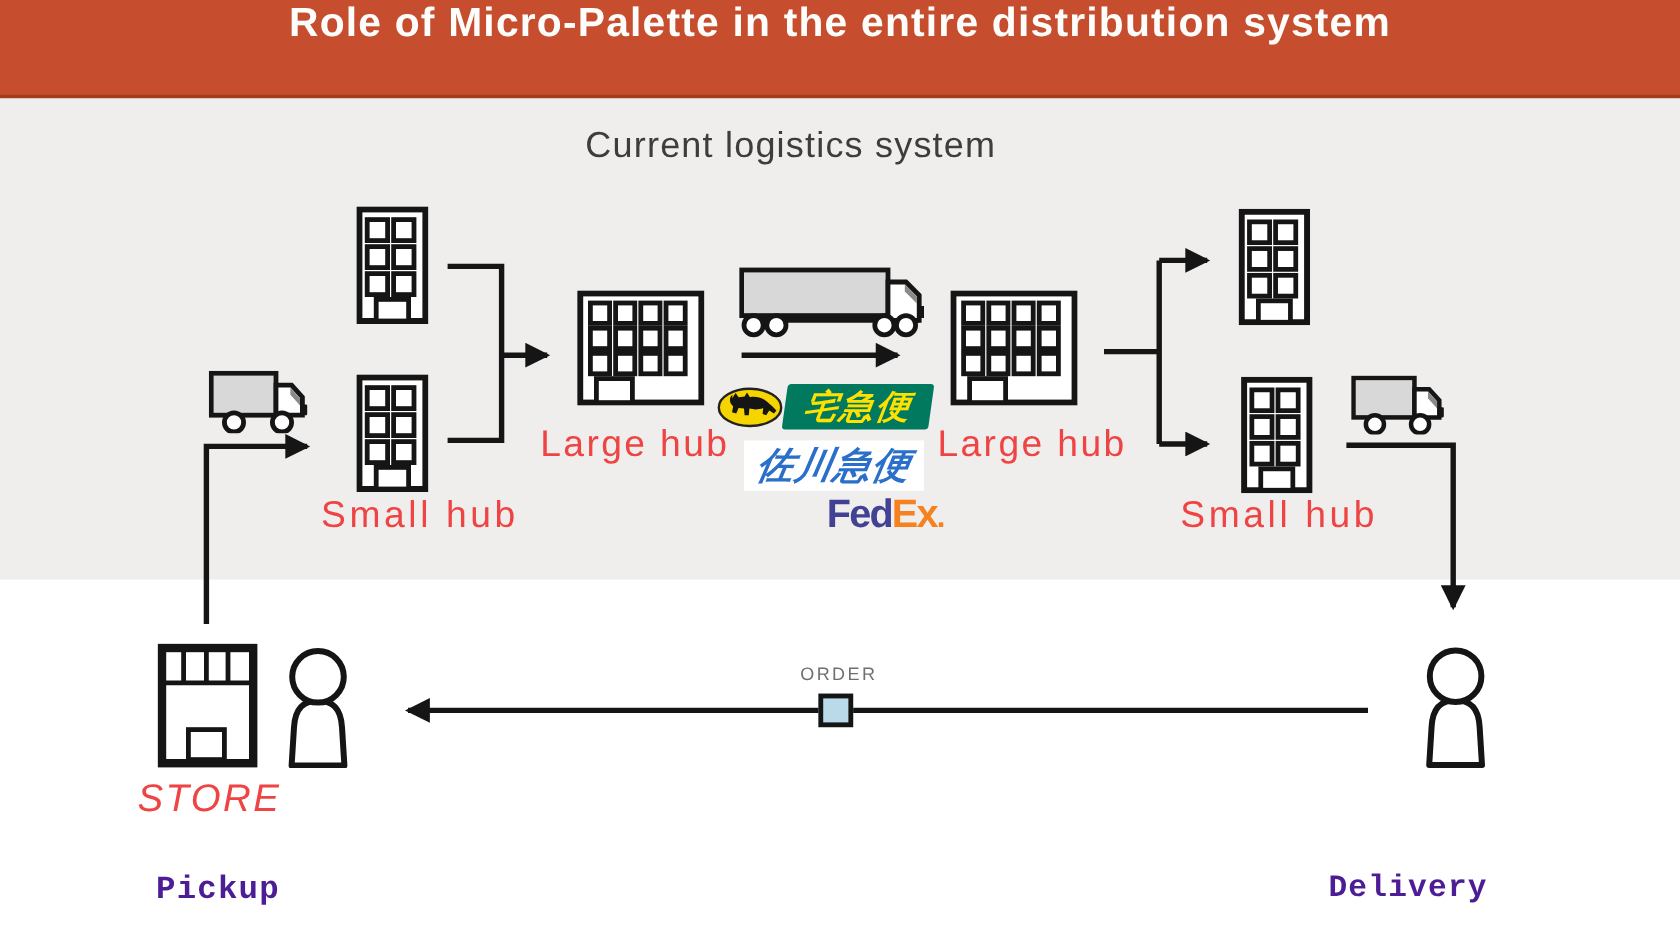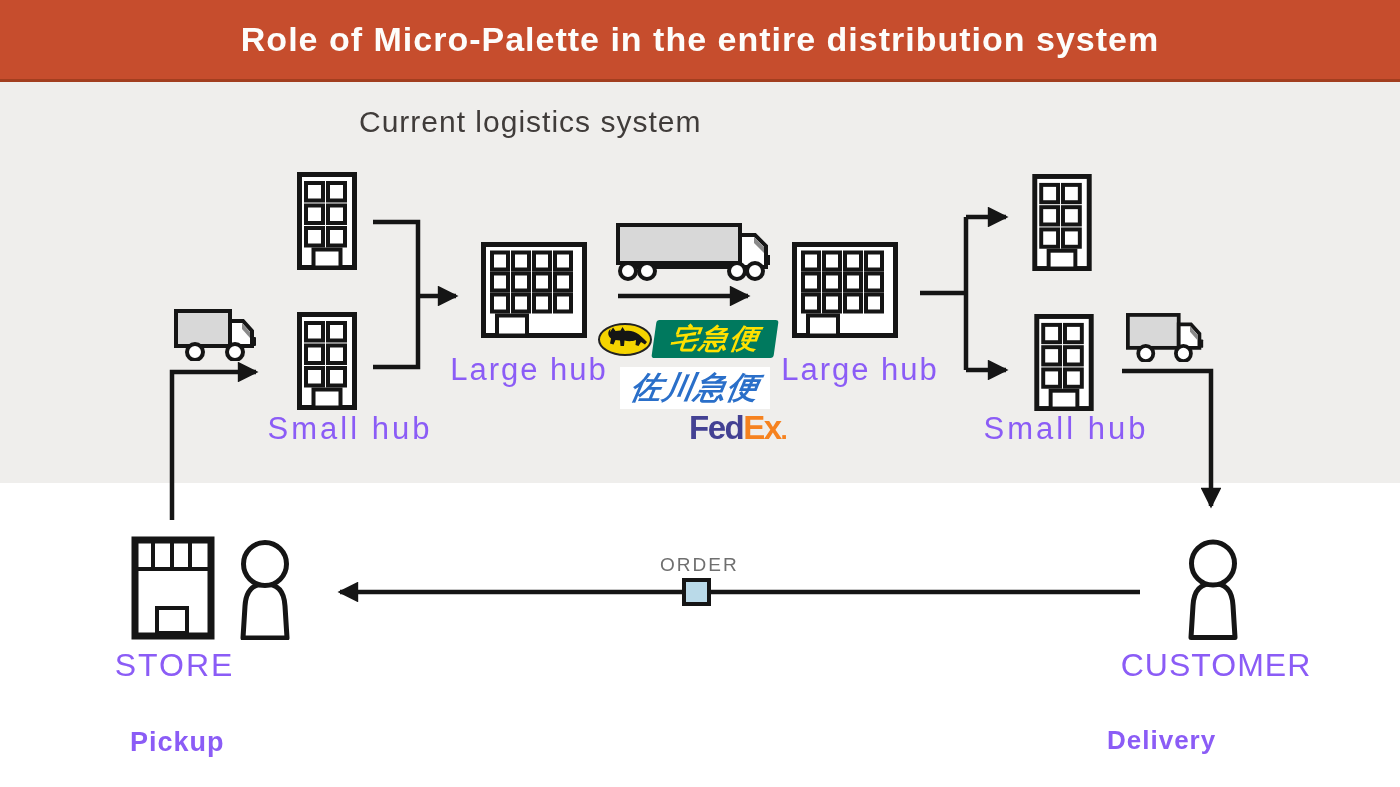--- a/index.html
+++ b/index.html
@@ -2,39 +2,39 @@
 <html><head>
 <meta charset="utf-8">
 <style>
   * { margin:0; padding:0; box-sizing:border-box; }
   body { background:#ffffff; font-family:"Liberation Sans","DejaVu Sans",sans-serif; }
   .stage { position:relative; width:1400px; height:787px; background:#ffffff; overflow:hidden; }
 
   
   .header { position:absolute; left:0; top:0; width:1400px; height:82px;
             background:#C64D2D; border-bottom:3px solid #A23E1F;
-            display:flex; align-items:center; justify-content:center; }
+            display:flex; justify-content:center; }
   .header h1 { color:#FDFDFB; font-size:34px; font-weight:bold; letter-spacing:1px; }
 
   
   .panel { position:absolute; left:0; top:82px; width:1400px; height:401px; background:#EFEEEC; }
 
-  .subtitle1 { position:absolute; left:359px; top:105px; width:600px; 
+  .subtitle1 { position:absolute; left:359px; top:105px; width:600px; text-align:center;
                font-size:30px; font-weight:300; letter-spacing:1px; color:#403C3A; }
   .subtitle2 { position:absolute; left:359px; top:139px; width:600px; text-align:center;
                font-size:33px; font-weight:bold; letter-spacing:1px; color:#393230; }
 
   svg.connectors { position:absolute; left:0; top:0; width:1400px; height:787px; }
   .icon { position:absolute; }
 
-  .lbl { position:absolute; color:#8b5cf6; font-weight:300; }
+  .lbl { position:absolute; color:#ef4444; font-weight:300; }
   .hub-lbl   { font-size:31px; letter-spacing:3px; text-align:center; }
-  .place-lbl { font-size:32px; letter-spacing:2px; text-align:center; }
-  .order-lbl { font-size:19px; letter-spacing:2px; color:#6F6F6F; text-align:center; }
-  .action-lbl{ font-size:27px; font-weight:bold; letter-spacing:1px; color:#8b5cf6; }
+  .place-lbl { font-size:32px; letter-spacing:2px; text-align:center;font-style:italic; }
+  .order-lbl { font-size:15px; letter-spacing:2px; color:#6F6F6F; text-align:center; }
+  .action-lbl{ font-size:27px; font-weight:bold; letter-spacing:1px; color:#4c1d95;font-family:Liberation Mono, monospace; }
 
   .order-box { position:absolute; left:682px; top:578px; width:29px; height:28px;
                background:#BADAE9; border:4px solid #151515; }
 
   
   .yamato { position:absolute; left:597px; top:320px; display:flex; align-items:center; }
   .yamato-banner { width:122px; height:38px; margin-left:1px; background:#00795E; border-radius:3px;
                    transform:skewX(-8deg); display:flex; align-items:center; justify-content:center; }
   .yamato-banner span { color:#FFE100; font-size:28px; font-weight:bold; font-style:italic; letter-spacing:2px; }
   .sagawa { position:absolute; left:620px; top:367px; width:150px; height:42px; background:#ffffff;
@@ -256,18 +256,17 @@
       <path d="M7,100 L9,68 C10,51 18,46 29,46 C40,46 48,51 49,68 L51,100 Z" fill="#ffffff" stroke="#151515" stroke-width="5" stroke-linejoin="round"></path>
       <circle cx="29" cy="26" r="21.5" fill="#ffffff" stroke="#151515" stroke-width="5"></circle>
     </svg>
   </div>
 
   <div class="lbl hub-lbl" style="left:247px; top:411px; width:206px;">Small hub</div>
   <div class="lbl hub-lbl" style="left:444px; top:352px; width:170px; letter-spacing:2px;">Large hub</div>
   <div class="lbl hub-lbl" style="left:775px; top:352px; width:170px; letter-spacing:2px;">Large hub</div>
   <div class="lbl hub-lbl" style="left:963px; top:411px; width:206px;">Small hub</div>
   <div class="lbl place-lbl" style="left:112px; top:647px; width:125px;">STORE</div>
-  <div class="lbl place-lbl" style="left:1118px; top:647px; width:196px; letter-spacing:1px;">CUSTOMER</div>
   <div class="lbl order-lbl" style="left:660px; top:554px; width:78px;">ORDER</div>
   <div class="lbl action-lbl" style="left:130px; top:727px;">Pickup</div>
   <div class="lbl action-lbl" style="left:1107px; top:725px; font-size:26px;">Delivery</div>
 
 </div>
 
 </body></html>

